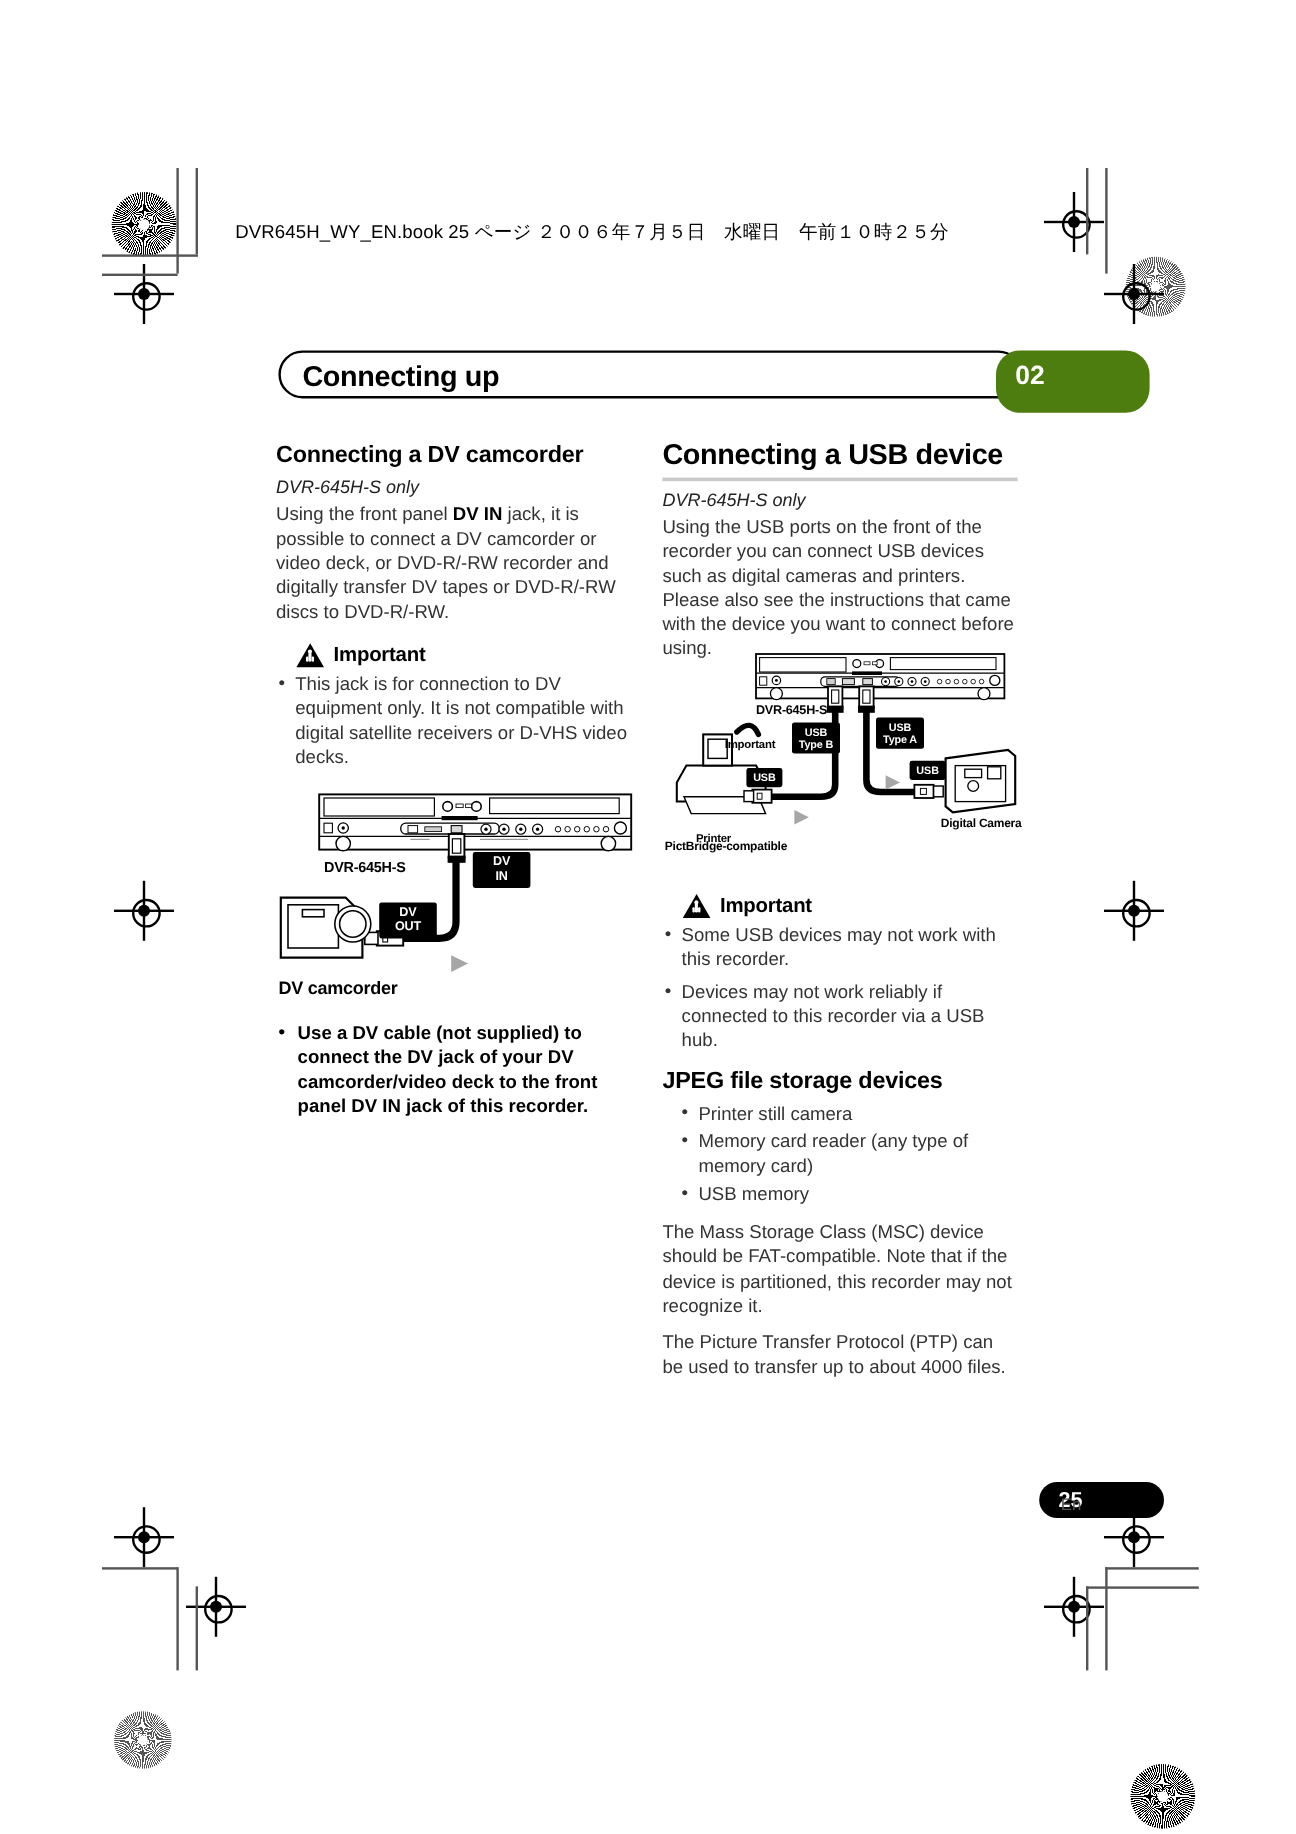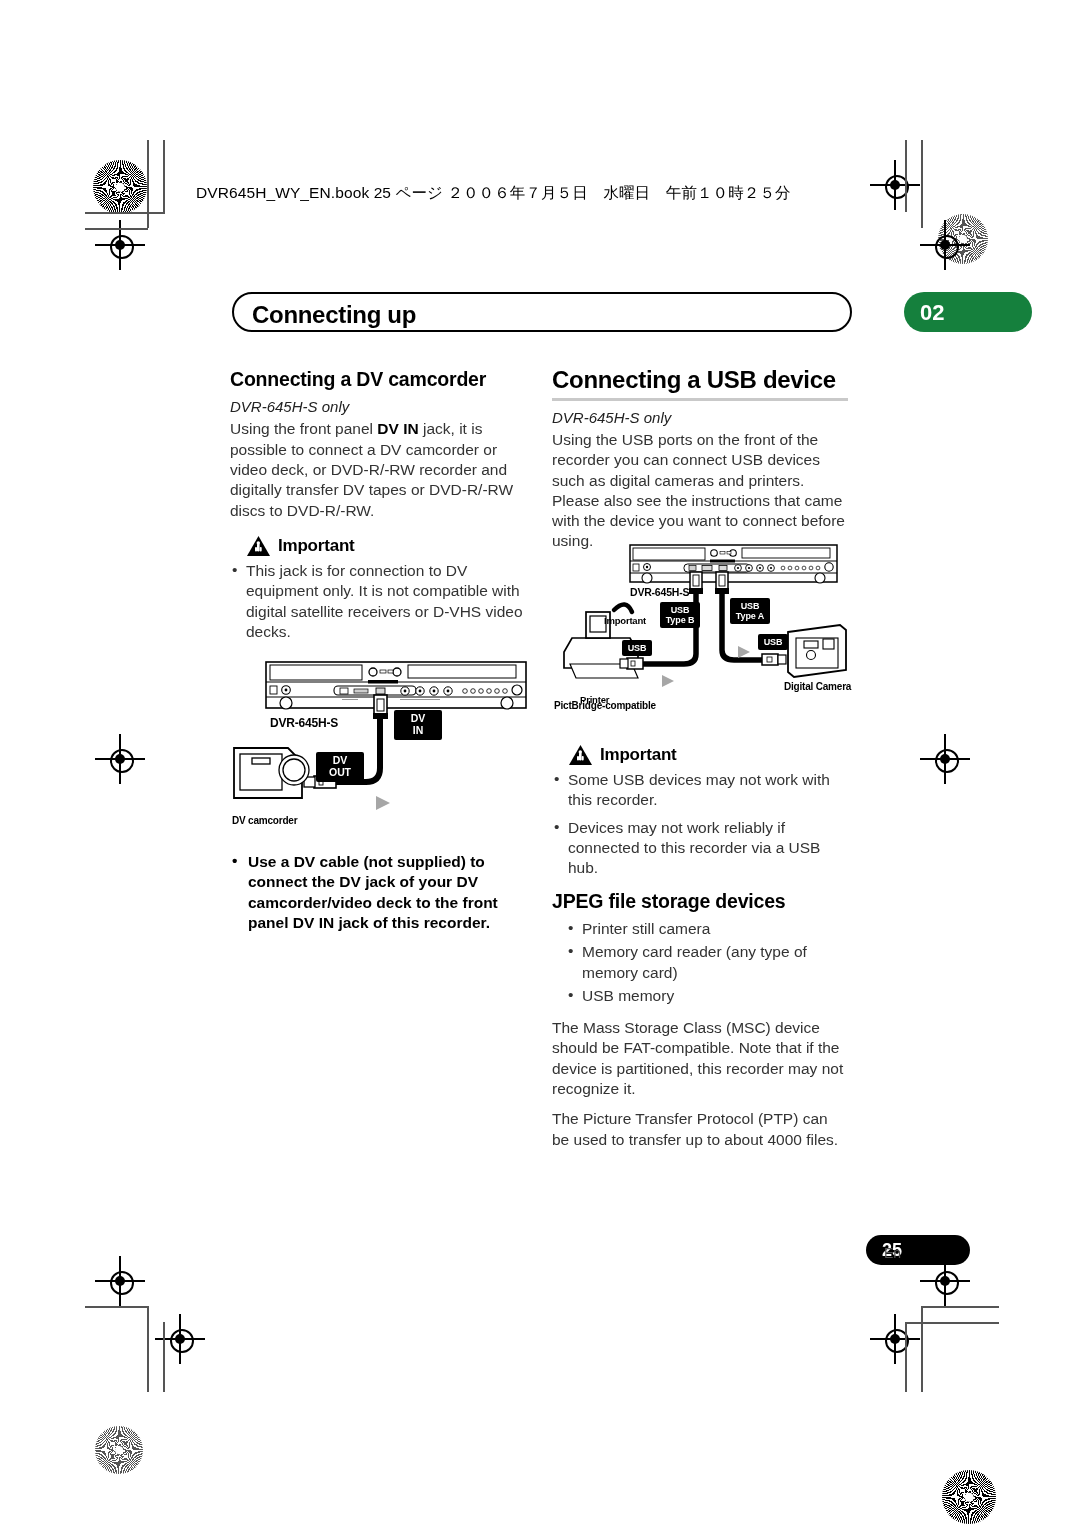--- a/index.html
+++ b/index.html
@@ -29,22 +29,22 @@
 
   
   .bookhdr{position:absolute;left:196px;top:183px;font-size:15.5px;color:#000;
       letter-spacing:.1px;white-space:nowrap;}
 
   
   .titlebar{position:absolute;left:232px;top:292px;width:620px;height:40px;
     border:2px solid #000;border-radius:20px;box-sizing:border-box;}
   .titlebar span{position:absolute;left:18px;top:7px;font-size:24px;font-weight:bold;
     letter-spacing:-.3px;}
-  .chapbadge{position:absolute;left:904px;top:292px;width:128px;height:40px;
-    background:#15803d;border-radius:20px;}
+  .chapbadge{position:absolute;left:830px;top:292px;width:128px;height:52px;
+    background:#4d7c0f;border-radius:20px;}
   .chapbadge span{position:absolute;left:16px;top:8px;color:#fff;font-size:22px;
     font-weight:bold;}
 
   
   .col{position:absolute;width:296px;}
   .colL{left:230px;top:368px;}
   .colR{left:552px;top:366px;}
 
   h2.sec{font-size:19.5px;font-weight:bold;margin:0 0 6px 0;letter-spacing:-.2px;
     line-height:1.15;}
@@ -279,21 +279,21 @@
         <rect x="10" y="94" width="42" height="36"></rect>
         <rect x="22" y="98" width="18" height="6"></rect>
         <circle cx="64" cy="110" r="15"></circle>
         <circle cx="64" cy="110" r="11"></circle>
       </g>
 
       <polygon points="146,136 160,143 146,150" fill="#a6a6a6"></polygon>
     </svg>
 
     <div class="dlabel" style="left:40px;top:56px;font-size:12px;">DVR-645H-S</div>
-    <div class="dlabel" style="left:2px;top:155px;font-size:10px;">DV camcorder</div>
+    <div class="dlabel" style="left:2px;top:155px;font-size:15px;">DV camcorder</div>
 
     <div class="tag" style="left:164px;top:50px;width:48px;">
       <div>DV</div>
       <div>IN</div>
     </div>
     <div class="tag" style="left:86px;top:92px;width:48px;">
       <div>DV</div>
       <div>OUT</div>
     </div>
   </div>

